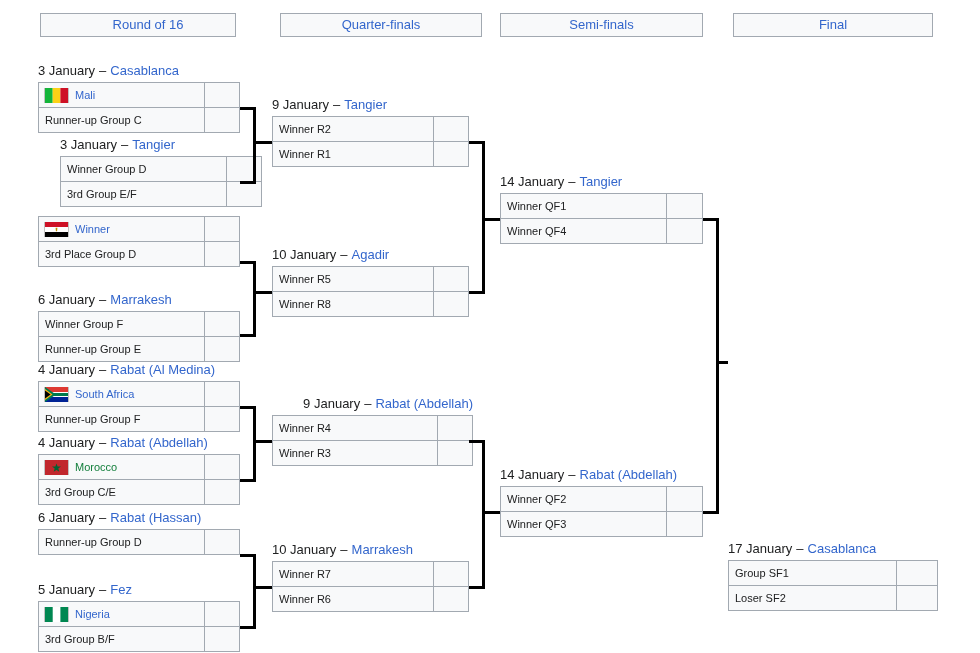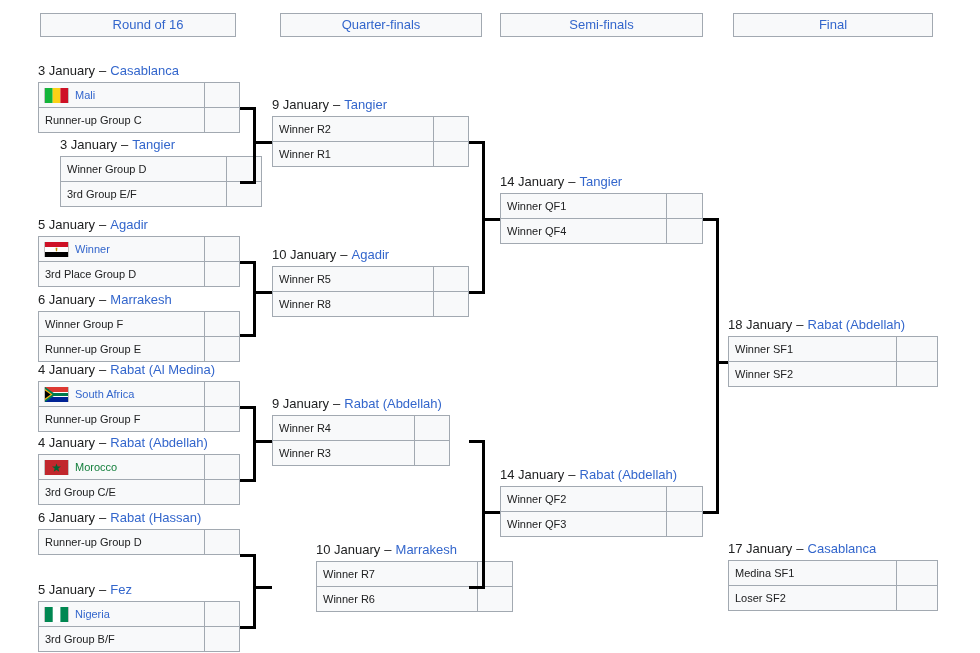--- a/index.html
+++ b/index.html
@@ -73,21 +73,20 @@
         </div>
         <div class="row">
           <div class="team">
             <span class="tname">3rd Group E/F</span>
           </div>
           <div class="score" style="width: 34px;"></div>
         </div>
       </div>
     </div>
     <div class="match" style="left: 38px; top: 216px; width: 202px;">
-      <div class="mlabel"><span>5 January</span><span class="dash">–</span><a class="venue">Agadir</a></div>
       <div class="box">
         <div class="row">
           <div class="team">
             <span class="flag">
               <svg viewBox="0 0 23 15" preserveAspectRatio="none">
                 <rect width="23" height="5" fill="#CE1126"></rect>
                 <rect y="5" width="23" height="5" fill="#ffffff"></rect>
                 <rect y="10" width="23" height="5" fill="#000000"></rect>
                 <path d="M10.6,5.7 h1.8 l-0.3,3.5 h-1.2 Z" fill="#C09300"></path>
               </svg>
@@ -234,38 +233,38 @@
           <div class="score" style="width: 34px;"></div>
         </div>
         <div class="row">
           <div class="team">
             <span class="tname">Winner R8</span>
           </div>
           <div class="score" style="width: 34px;"></div>
         </div>
       </div>
     </div>
-    <div class="match" style="left: 272px; top: 395px; width: 178px;">
+    <div class="match" style="left: 272px; top: 395px; width: 201px; text-align: right;">
       <div class="mlabel"><span>9 January</span><span class="dash">–</span><a class="venue">Rabat (Abdellah)</a></div>
       <div class="box">
         <div class="row">
           <div class="team">
             <span class="tname">Winner R4</span>
           </div>
           <div class="score" style="width: 34px;"></div>
         </div>
         <div class="row">
           <div class="team">
             <span class="tname">Winner R3</span>
           </div>
           <div class="score" style="width: 34px;"></div>
         </div>
       </div>
     </div>
-    <div class="match" style="left: 272px; top: 541px; width: 197px; margin-left: 44px;">
+    <div class="match" style="left: 272px; top: 541px; width: 197px;">
       <div class="mlabel"><span>10 January</span><span class="dash">–</span><a class="venue">Marrakesh</a></div>
       <div class="box">
         <div class="row">
           <div class="team">
             <span class="tname">Winner R7</span>
           </div>
           <div class="score" style="width: 34px;"></div>
         </div>
         <div class="row">
           <div class="team">
@@ -302,43 +301,26 @@
           <div class="score" style="width: 35px;"></div>
         </div>
         <div class="row">
           <div class="team">
             <span class="tname">Winner QF3</span>
           </div>
           <div class="score" style="width: 35px;"></div>
         </div>
       </div>
     </div>
-    <div class="match" style="left: 728px; top: 316px; width: 210px;">
-      <div class="mlabel"><span>18 January</span><span class="dash">–</span><a class="venue">Rabat (Abdellah)</a></div>
-      <div class="box">
-        <div class="row">
-          <div class="team">
-            <span class="tname">Winner SF1</span>
-          </div>
-          <div class="score" style="width: 40px;"></div>
-        </div>
-        <div class="row">
-          <div class="team">
-            <span class="tname">Winner SF2</span>
-          </div>
-          <div class="score" style="width: 40px;"></div>
-        </div>
-      </div>
-    </div>
     <div class="match" style="left: 728px; top: 540px; width: 210px;">
       <div class="mlabel"><span>17 January</span><span class="dash">–</span><a class="venue">Casablanca</a></div>
       <div class="box">
         <div class="row">
           <div class="team">
-            <span class="tname">Medina SF1</span>
+            <span class="tname">Group SF1</span>
           </div>
           <div class="score" style="width: 40px;"></div>
         </div>
         <div class="row">
           <div class="team">
             <span class="tname">Loser SF2</span>
           </div>
           <div class="score" style="width: 40px;"></div>
         </div>
       </div>

